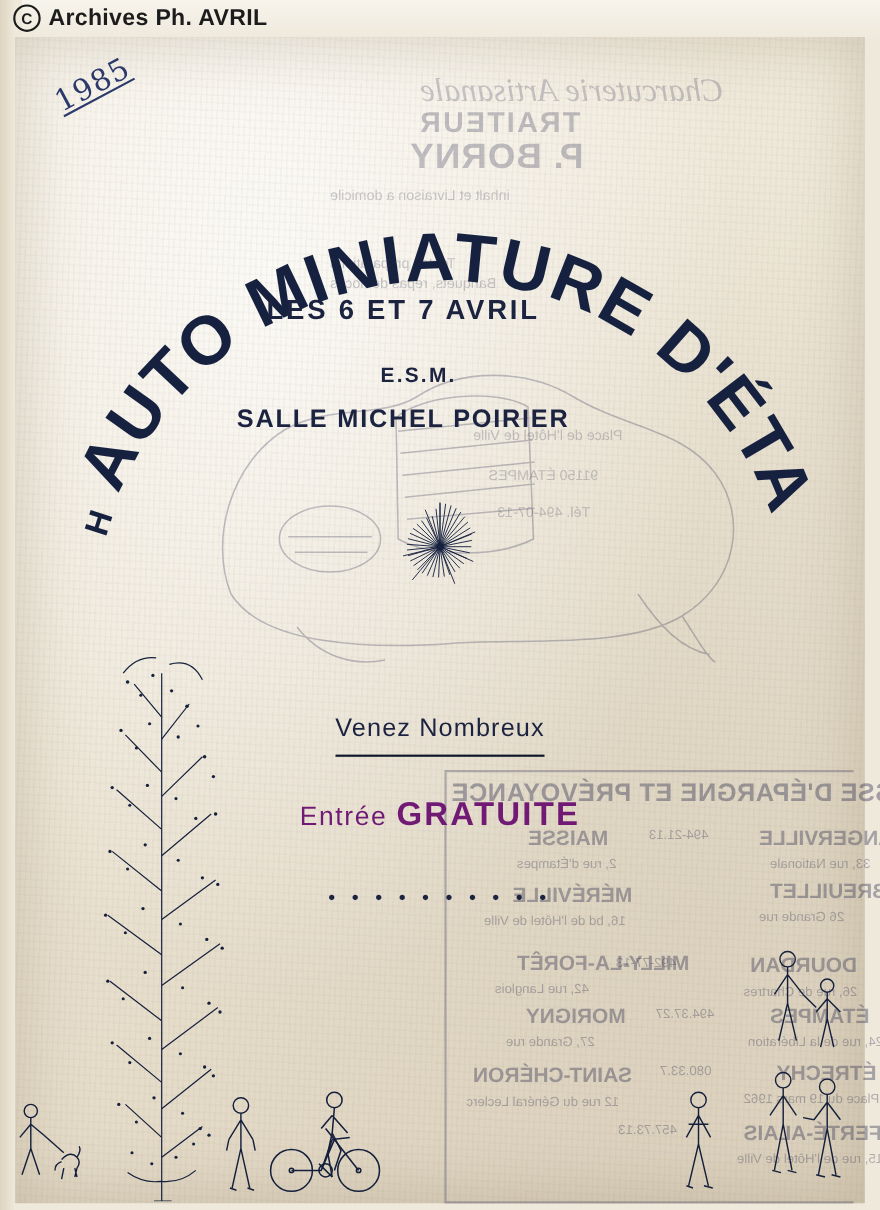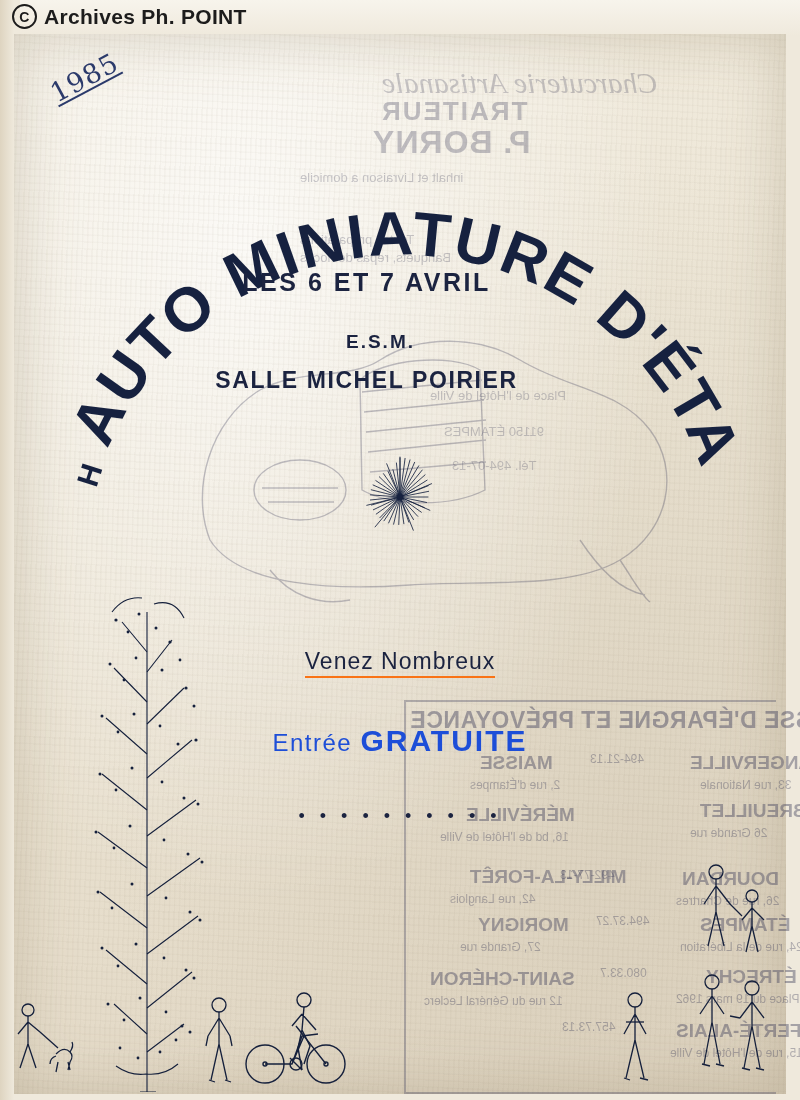--- a/index.html
+++ b/index.html
@@ -239,30 +239,30 @@
     left: 0;
     top: 648px;
     width: 800px;
     text-align: center;
     font-size: 23px;
     letter-spacing: 1px;
     color: #1b2340;
     z-index: 16;
   }
   .venez span {
-    border-bottom: 2px solid #f97316;
-    padding-bottom: 2px;
+    border-bottom: 2px solid #0f172a;
+    padding-bottom: 12px;
   }
   .entree {
     position: absolute;
     left: 0;
     top: 724px;
     width: 800px;
     text-align: center;
-    color: #1d4ed8;
+    color: #701a75;
     z-index: 16;
     font-size: 24px;
     letter-spacing: 1.5px;
   }
   .entree .big {
     font-size: 30px;
     font-weight: bold;
     letter-spacing: 2px;
   }
   .dots {
@@ -592,16 +592,16 @@
       <path d="M62,35 L62,66 M62,42 L50,58 M62,42 L74,58 M62,66 L54,108 M62,66 L70,108"></path>
       <path d="M50,58 L40,56"></path>
       <path d="M12,104 L20,106 M26,104 L34,106 M52,108 L60,110 M66,108 L74,110"></path>
     </g>
   </svg>
 
   <div class="year-note">1985</div>
 
   <div class="copyright">
     <span class="c-mark">C</span>
-    <span>Archives Ph. POINT</span>
+    <span>Archives Ph. AVRIL</span>
   </div>
 
 </div>
 
 </body></html>

